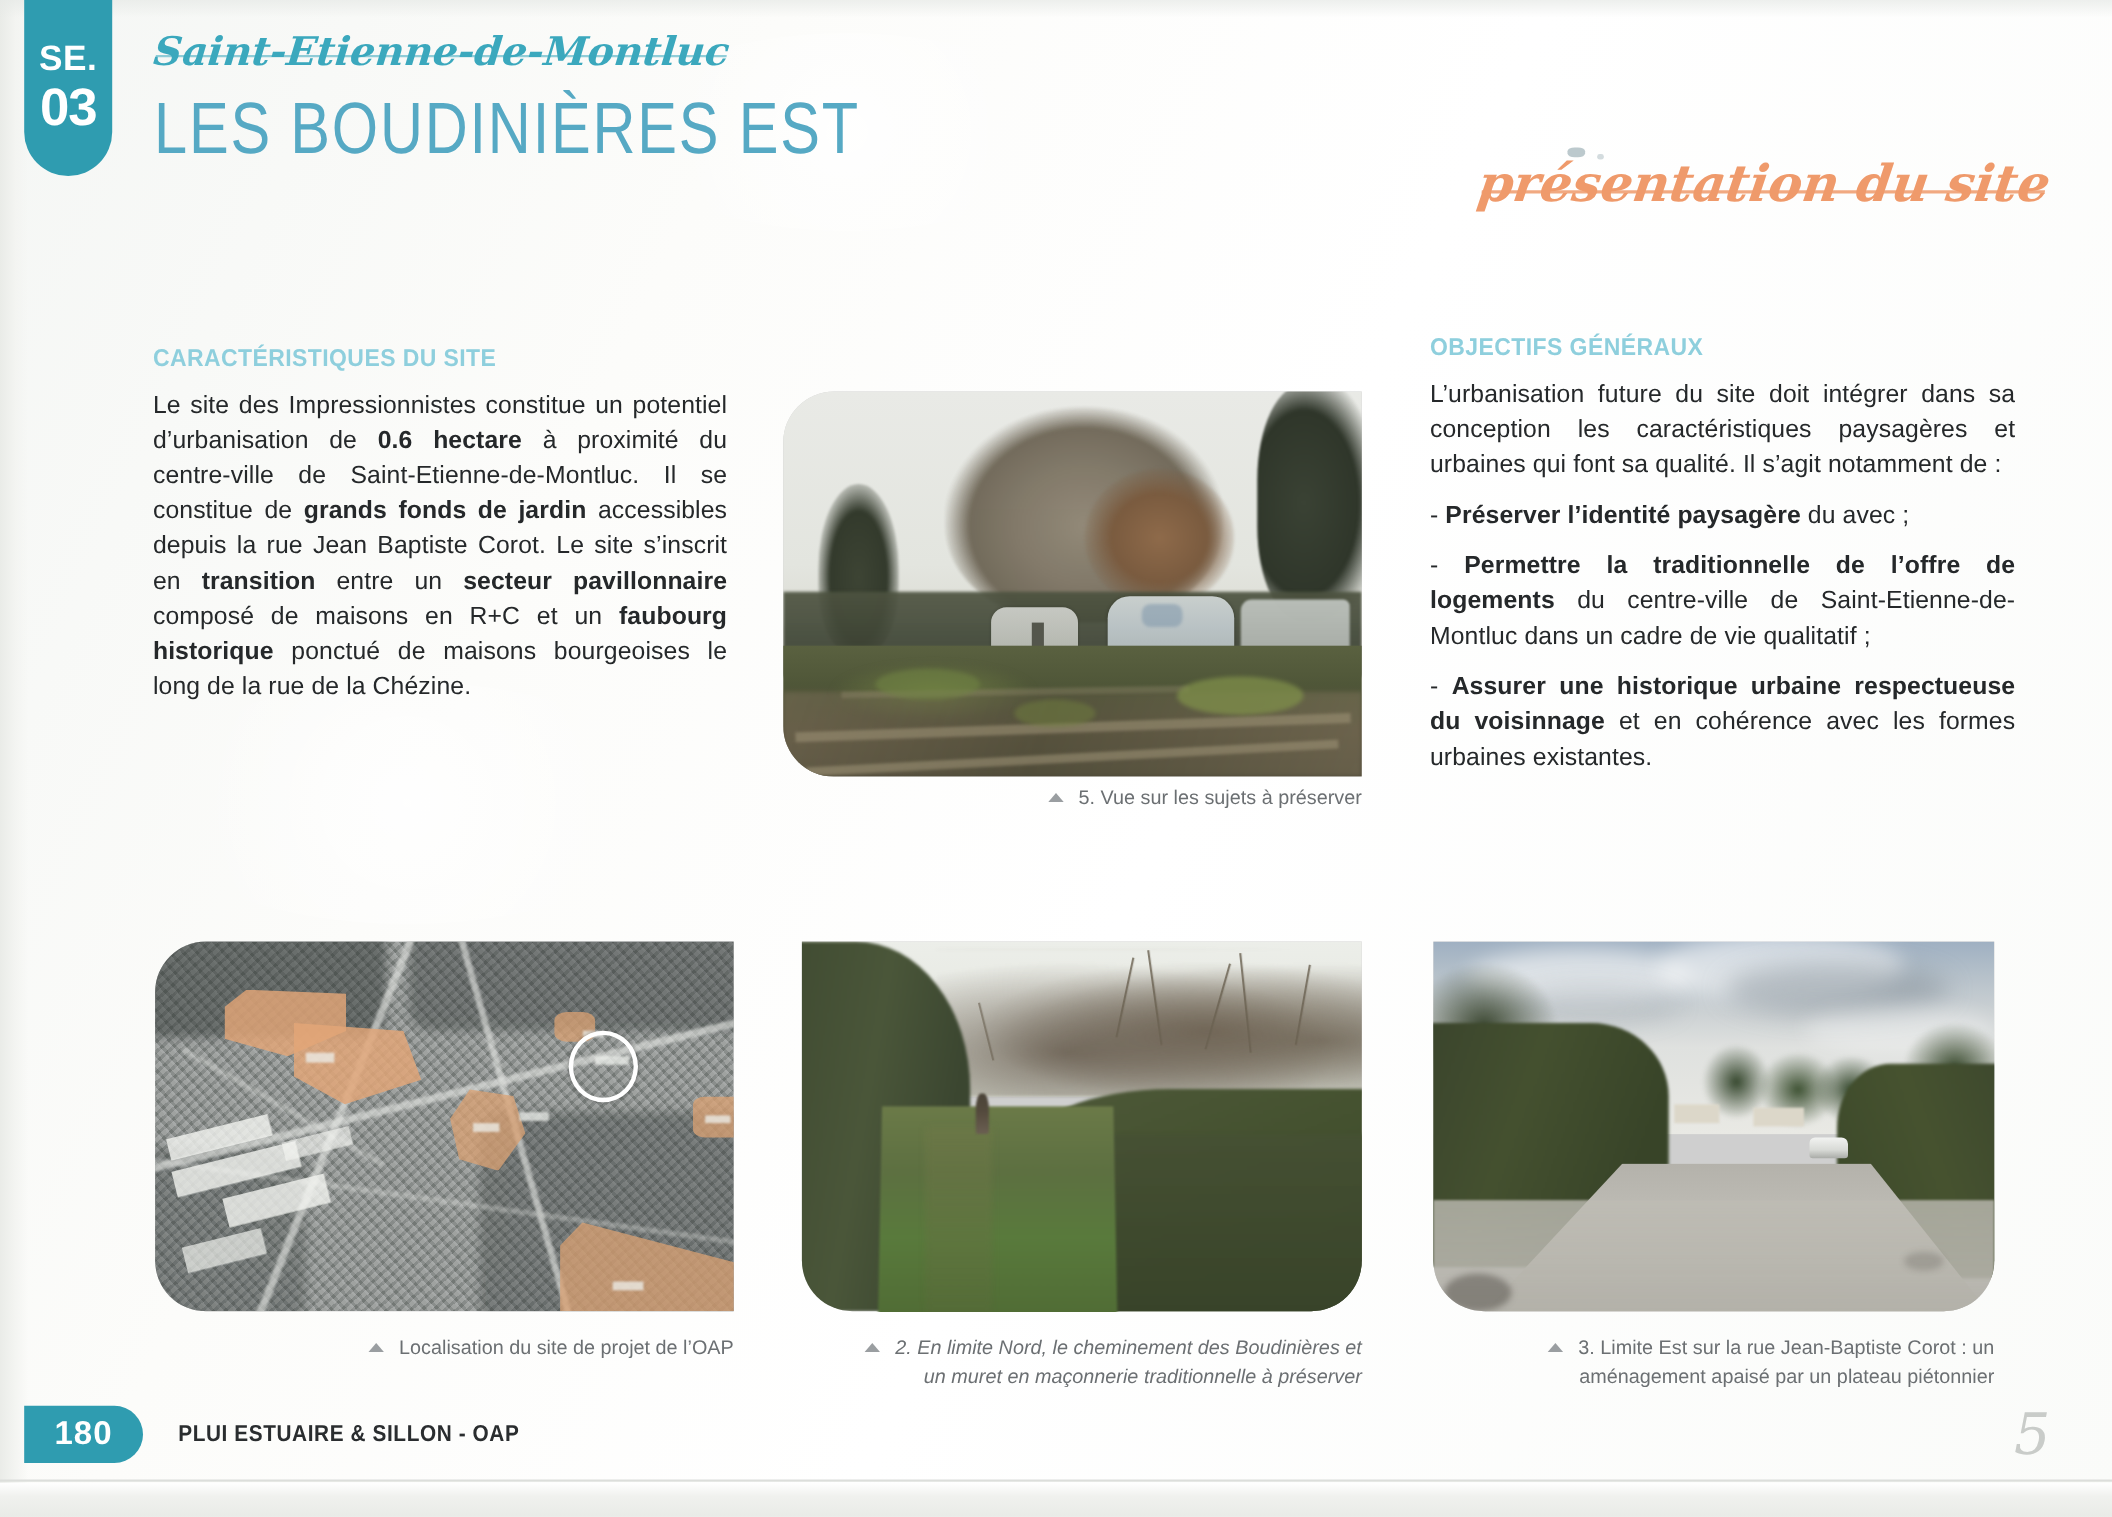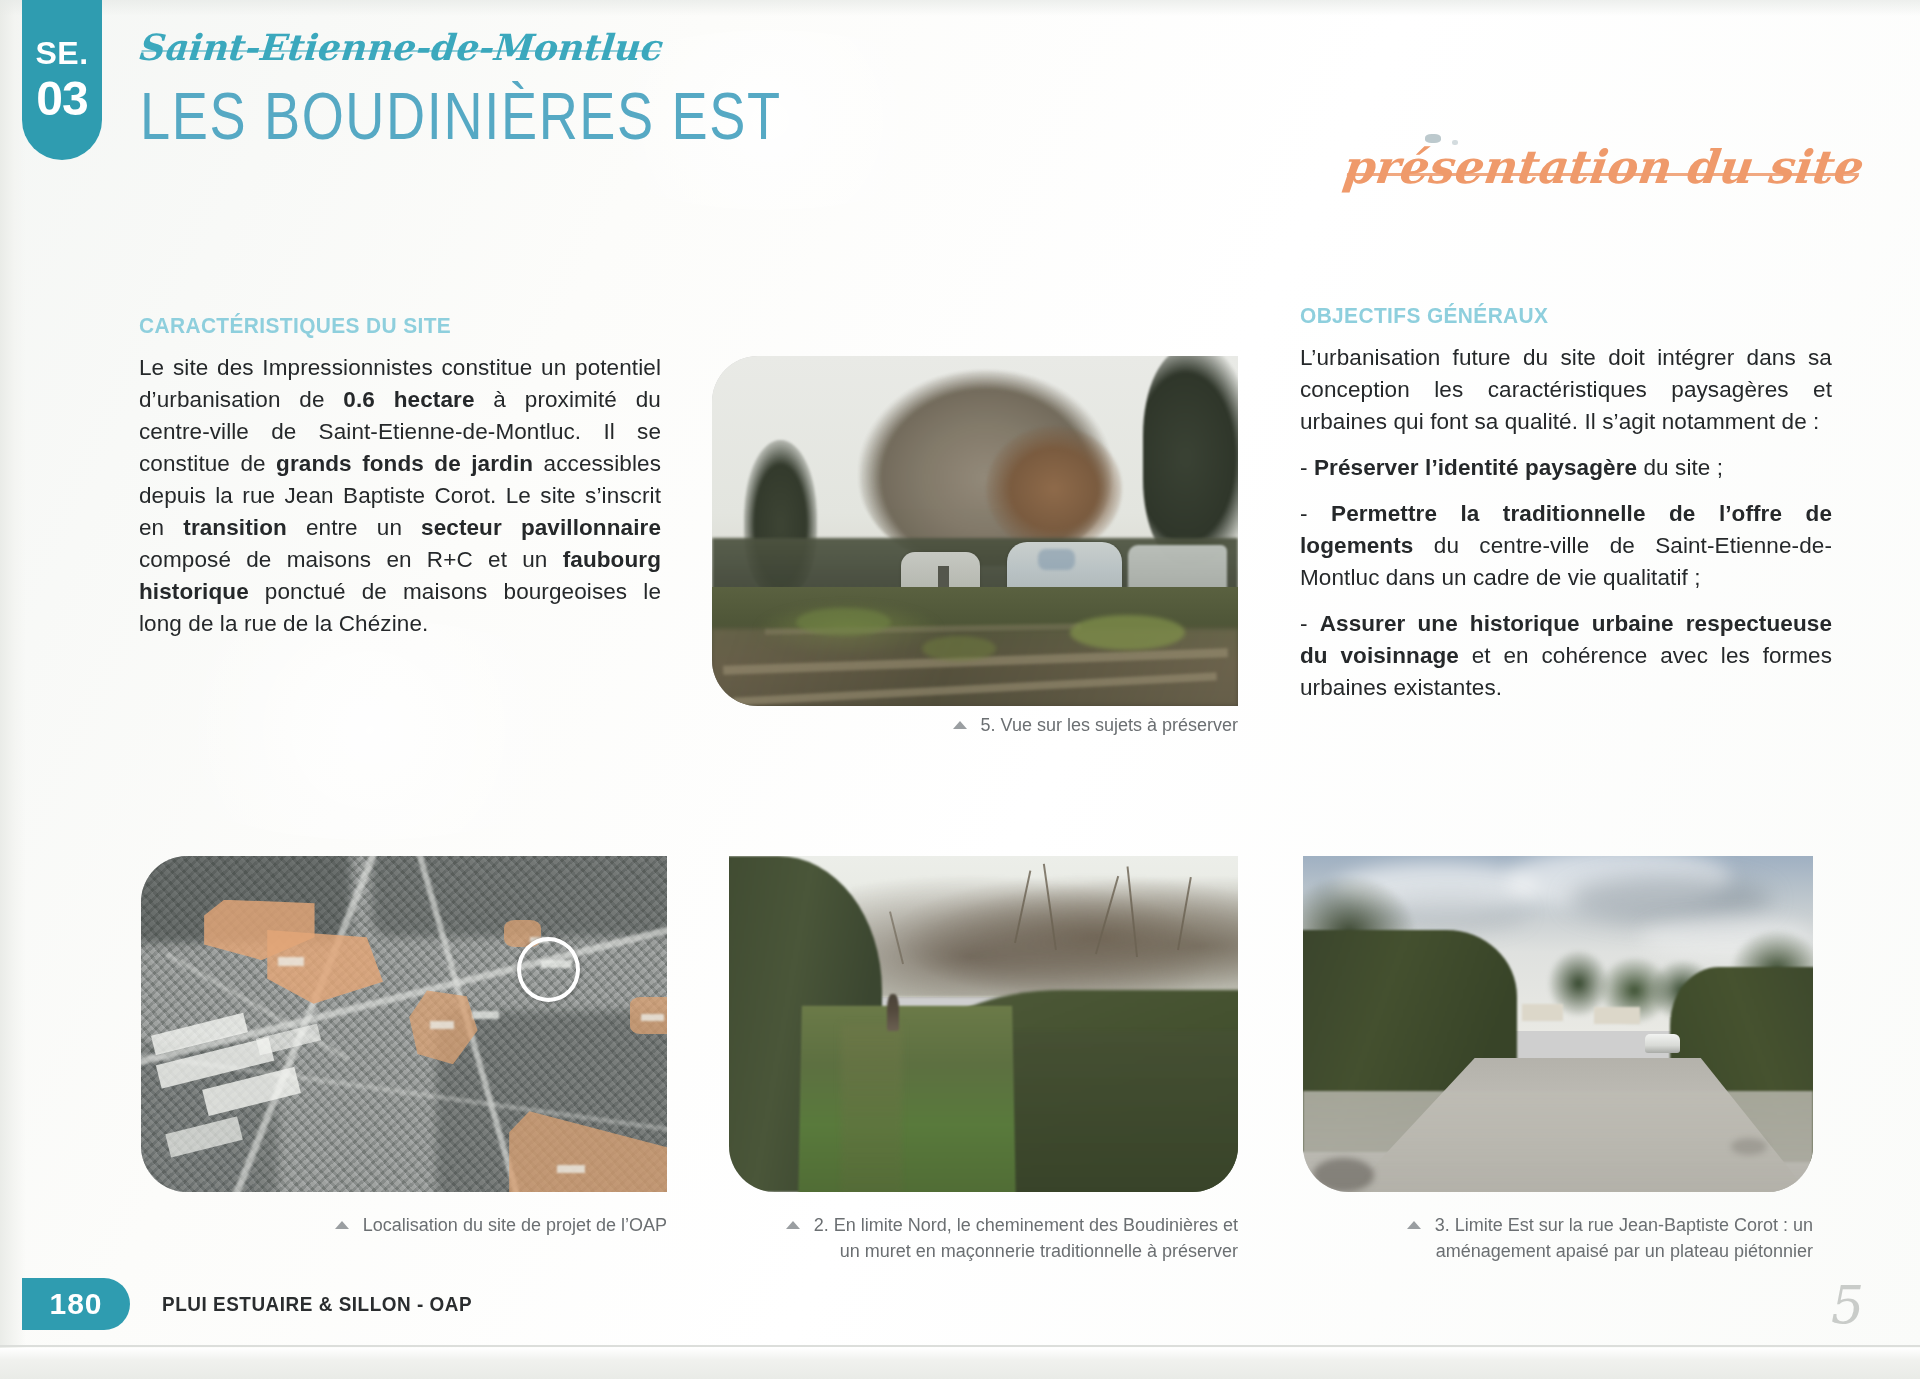--- a/index.html
+++ b/index.html
@@ -275,21 +275,21 @@
   <div class="speck" style="left:1452px;top:140px;width:6px;height:5px;opacity:.45;"></div>
 
   <div class="col-head" style="left:139px;top:313px;">CARACTÉRISTIQUES DU SITE</div>
   <div class="body-col" id="left-body" style="left:139px;top:352px;width:522px;">
       <p><span>Le site des Impressionnistes constitue un potentiel d’urbanisation de </span><b>0.6 hectare</b><span> à proximité du centre-ville de Saint-Etienne-de-Montluc. Il se constitue de </span><b>grands fonds de jardin</b><span> accessibles depuis la rue Jean Baptiste Corot. Le site s’inscrit en </span><b>transition</b><span> entre un </span><b>secteur pavillonnaire</b><span> composé de maisons en R+C et un </span><b>faubourg historique</b><span> ponctué de maisons bourgeoises le long de la rue de la Chézine.</span></p>
     </div>
 
   <div class="col-head" style="left:1300px;top:303px;">OBJECTIFS GÉNÉRAUX</div>
   <div class="body-col" id="right-body" style="left:1300px;top:342px;width:532px;">
       <p><span>L’urbanisation future du site doit intégrer dans sa conception les caractéristiques paysagères et urbaines qui font sa qualité. Il s’agit notamment de :</span></p>
-      <p><span>- </span><b>Préserver l’identité paysagère</b><span> du site ;</span></p>
+      <p><span>- </span><b>Préserver l’identité paysagère</b><span> du avec ;</span></p>
       <p><span>- </span><b>Permettre la traditionnelle de l’offre de logements</b><span> du centre-ville de Saint-Etienne-de-Montluc dans un cadre de vie qualitatif ;</span></p>
       <p><span>- </span><b>Assurer une historique urbaine respectueuse du voisinnage</b><span> et en cohérence avec les formes urbaines existantes.</span></p>
     </div>
 
   <div class="photo rc-tl rc-bl" style="left:712px;top:356px;width:526px;height:350px;">
     <div class="ph1-sky"></div>
     <div class="ph1-conifer-l"></div>
     <div class="ph1-conifer-r"></div>
     <div class="ph1-tree-big"></div>
     <div class="ph1-tree-rust"></div>
@@ -364,21 +364,21 @@
     <div class="ph2-branch" style="left:80%;top:3%;width:2px;height:27%;transform:rotate(-6deg);"></div>
     <div class="ph2-branch" style="left:88%;top:6%;width:2px;height:22%;transform:rotate(10deg);"></div>
     <div class="ph2-branch" style="left:34%;top:16%;width:2px;height:16%;transform:rotate(-14deg);opacity:.6;"></div>
     <div class="ph2-hedge-r"></div>
     <div class="ph2-hedge-r2"></div>
     <div class="ph2-hedge-l"></div>
     <div class="ph2-path"></div>
     <div class="ph2-path-l"></div>
     <div class="ph2-person"></div>
   </div>
-  <div class="caption" style="left:760px;top:1212px;width:478px;">
+  <div class="caption" style="left:760px;top:1212px;width:478px;font-style:italic;">
     <span class="cap-tri"></span><span>2. En limite Nord, le cheminement des Boudinières et</span><br>
     <span>un muret en maçonnerie traditionnelle à préserver</span>
   </div>
 
   <div class="photo rc-bl rc-br" style="left:1303px;top:856px;width:510px;height:336px;">
     <div class="ph3-sky"></div>
     <div class="ph3-cloud" style="left:6%;top:2%;width:40%;height:16%;"></div>
     <div class="ph3-cloud" style="left:40%;top:-2%;width:44%;height:18%;"></div>
     <div class="ph3-cloud-d" style="left:52%;top:6%;width:40%;height:14%;"></div>
     <div class="ph3-cloud-d" style="left:14%;top:12%;width:30%;height:10%;opacity:.55;"></div>

